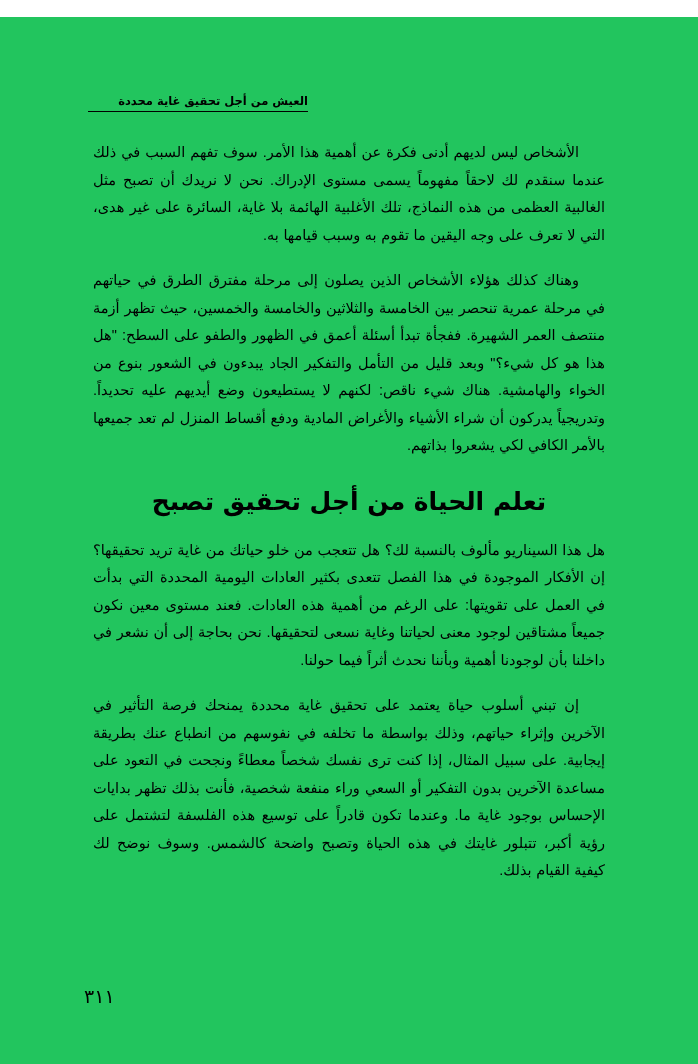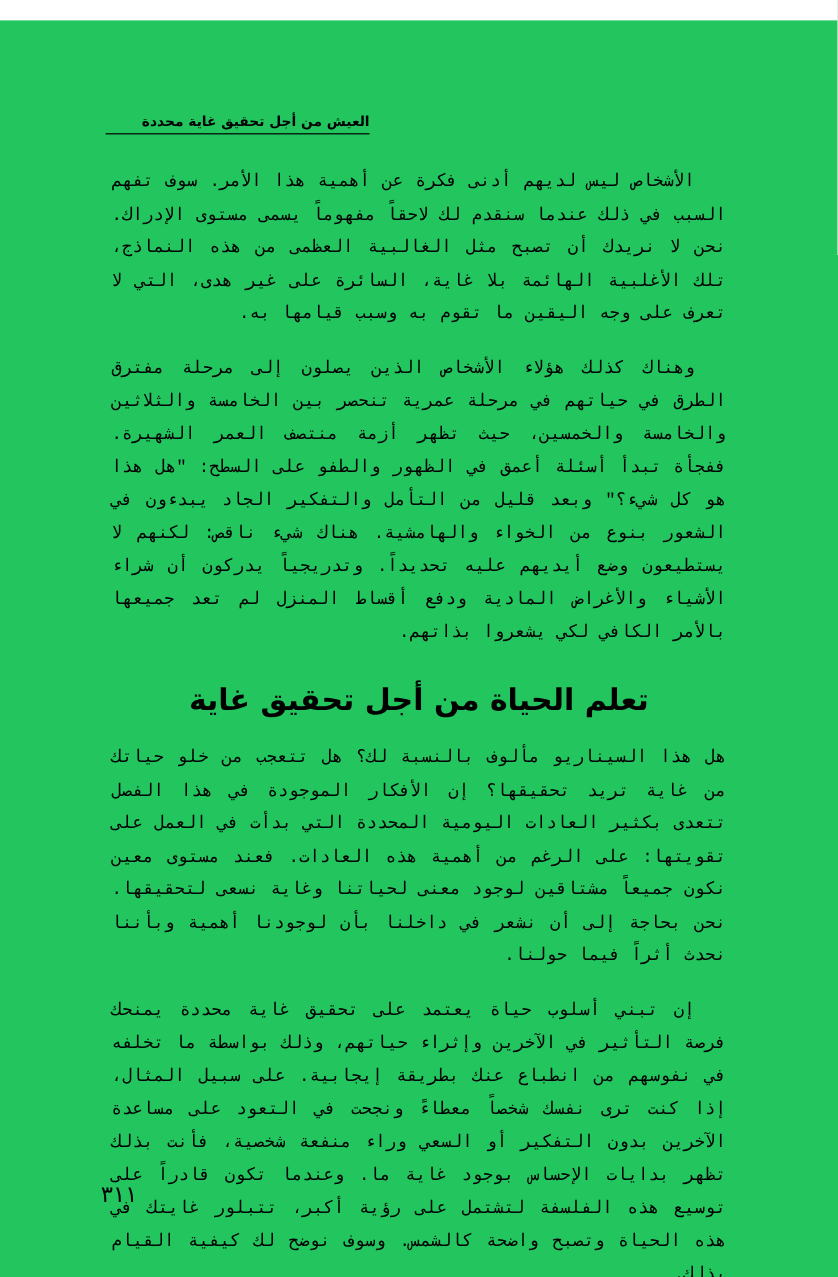--- a/index.html
+++ b/index.html
@@ -54,21 +54,21 @@
     top: 122px;
     right: 93px;
     left: 93px;
     direction: rtl;
     text-align: justify;
     text-align-last: auto;
   }
 
   p.para {
     margin: 0 0 18px 0;
-    font-family: Liberation Mono, monospace;
+    font-family: Liberation Sans, sans-serif;
     font-size: 14.5px;
     line-height: 27.5px;
     color: #000000;
     text-indent: 26px;
     text-align: justify;
     word-spacing: 0.5px;
   }
   p.para.no-indent {
     text-indent: 0;
   }
@@ -109,21 +109,21 @@
     <span class="running-head-text">العيش من أجل تحقيق غاية محددة</span>
     <span class="running-head-rule"></span>
   </div>
 
   <div class="content">
 
     <p class="para">الأشخاص ليس لديهم أدنى فكرة عن أهمية هذا الأمر. سوف تفهم السبب في ذلك عندما سنقدم لك لاحقاً مفهوماً يسمى مستوى الإدراك. نحن لا نريدك أن تصبح مثل الغالبية العظمى من هذه النماذج، تلك الأغلبية الهائمة بلا غاية، السائرة على غير هدى، التي لا تعرف على وجه اليقين ما تقوم به وسبب قيامها به.</p>
 
     <p class="para">وهناك كذلك هؤلاء الأشخاص الذين يصلون إلى مرحلة مفترق الطرق في حياتهم في مرحلة عمرية تنحصر بين الخامسة والثلاثين والخامسة والخمسين، حيث تظهر أزمة منتصف العمر الشهيرة. ففجأة تبدأ أسئلة أعمق في الظهور والطفو على السطح: "هل هذا هو كل شيء؟" وبعد قليل من التأمل والتفكير الجاد يبدءون في الشعور بنوع من الخواء والهامشية. هناك شيء ناقص: لكنهم لا يستطيعون وضع أيديهم عليه تحديداً. وتدريجياً يدركون أن شراء الأشياء والأغراض المادية ودفع أقساط المنزل لم تعد جميعها بالأمر الكافي لكي يشعروا بذاتهم.</p>
 
-    <h2 class="section-heading">تعلم الحياة من أجل تحقيق غاية</h2>
+    <h2 class="section-heading">تعلم الحياة من أجل تحقيق تصبح</h2>
 
     <p class="para no-indent">هل هذا السيناريو مألوف بالنسبة لك؟ هل تتعجب من خلو حياتك من غاية تريد تحقيقها؟ إن الأفكار الموجودة في هذا الفصل تتعدى بكثير العادات اليومية المحددة التي بدأت في العمل على تقويتها: على الرغم من أهمية هذه العادات. فعند مستوى معين نكون جميعاً مشتاقين لوجود معنى لحياتنا وغاية نسعى لتحقيقها. نحن بحاجة إلى أن نشعر في داخلنا بأن لوجودنا أهمية وبأننا نحدث أثراً فيما حولنا.</p>
 
     <p class="para">إن تبني أسلوب حياة يعتمد على تحقيق غاية محددة يمنحك فرصة التأثير في الآخرين وإثراء حياتهم، وذلك بواسطة ما تخلفه في نفوسهم من انطباع عنك بطريقة إيجابية. على سبيل المثال، إذا كنت ترى نفسك شخصاً معطاءً ونجحت في التعود على مساعدة الآخرين بدون التفكير أو السعي وراء منفعة شخصية، فأنت بذلك تظهر بدايات الإحساس بوجود غاية ما. وعندما تكون قادراً على توسيع هذه الفلسفة لتشتمل على رؤية أكبر، تتبلور غايتك في هذه الحياة وتصبح واضحة كالشمس. وسوف نوضح لك كيفية القيام بذلك.</p>
 
   </div>
 
   <div class="folio">٣١١</div>
 
 </div>

